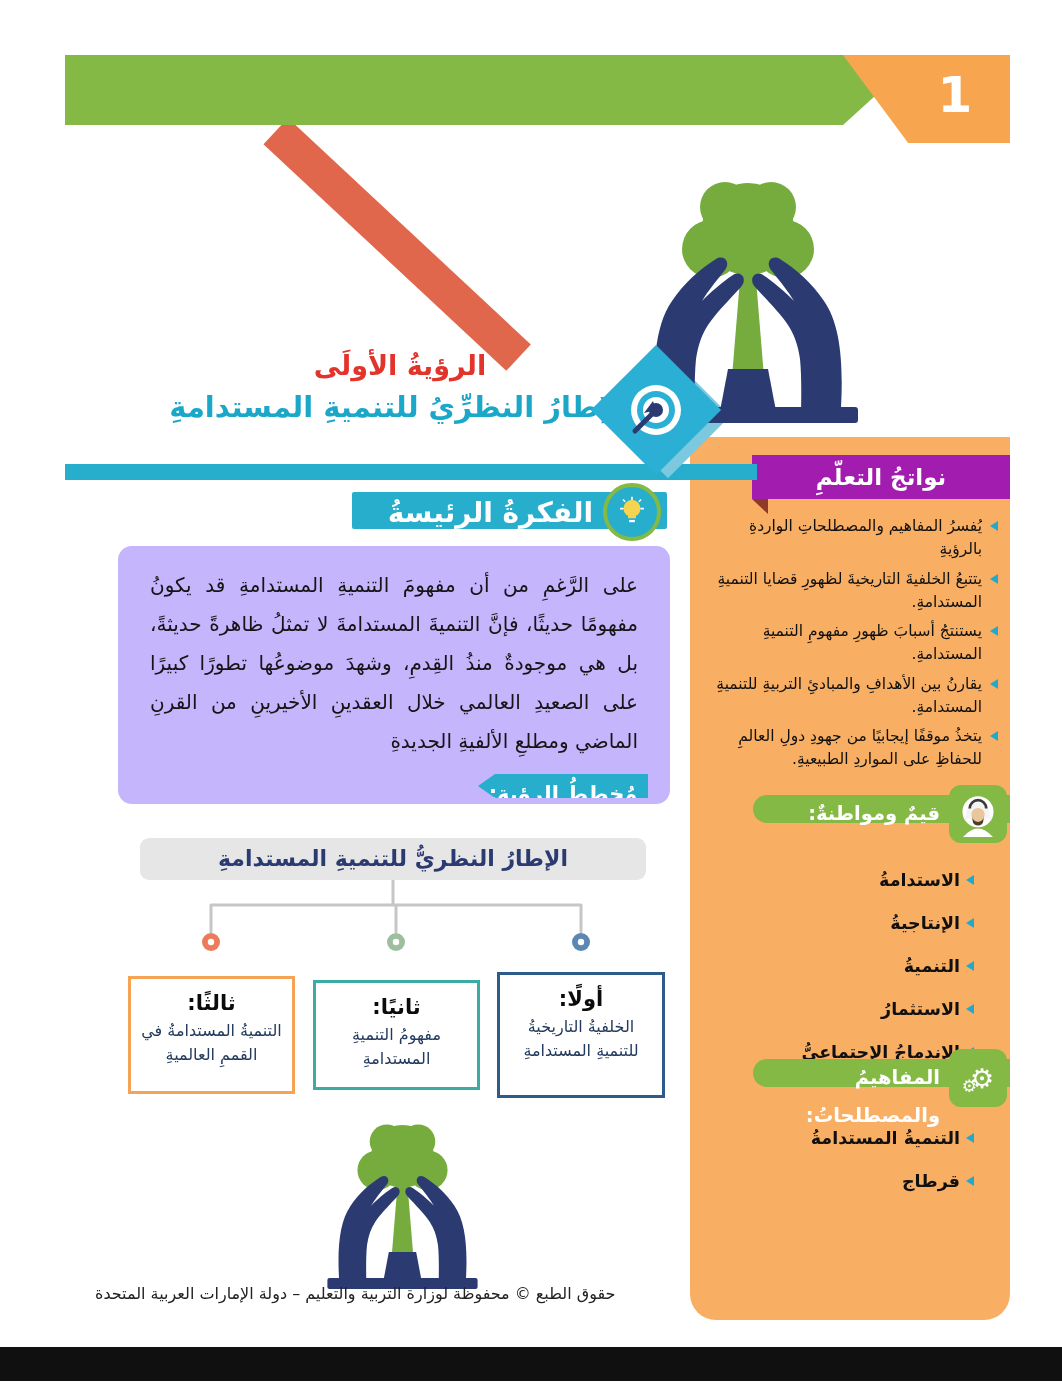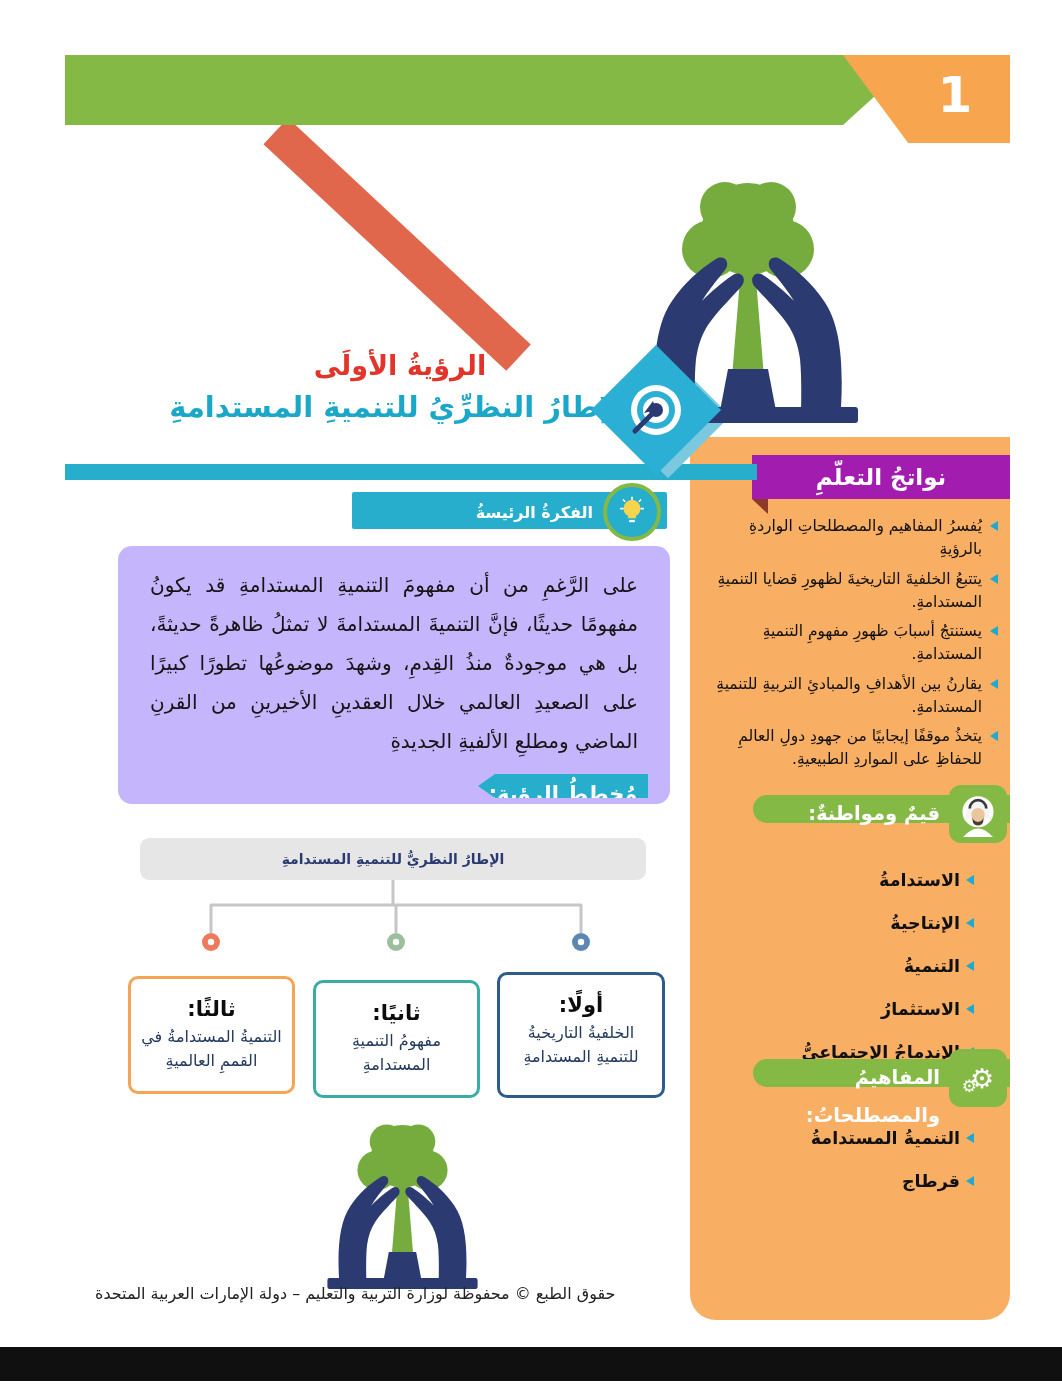--- a/index.html
+++ b/index.html
@@ -26,39 +26,39 @@
                 font-size:29px;font-weight:bold;color:#1BA8C8;z-index:2;}
   .teal-bar{position:absolute;left:65px;top:464px;width:692px;height:16px;background:#27AECD;z-index:2;}
   .diamond-shadow{position:absolute;left:624px;top:372px;width:88px;height:88px;background:#7CC8DE;
                   transform:rotate(45deg);z-index:2;}
   .target-diamond{position:absolute;left:610px;top:364px;width:92px;height:92px;background:#2BAFD4;
                   transform:rotate(45deg);z-index:3;}
   .target-icon{position:absolute;left:626px;top:380px;width:60px;height:60px;z-index:4;}
 
   
   .main-idea-banner{position:absolute;left:352px;top:492px;width:315px;height:37px;background:#27AECD;
-                    color:#fff;font-weight:bold;font-size:16px;line-height:41px;text-align:right;
+                    color:#fff;font-weight:bold;font-size:28px;line-height:41px;text-align:right;
                     box-sizing:border-box;padding-right:74px;border-radius:2px;z-index:2;}
   .bulb-icon{position:absolute;left:603px;top:483px;width:58px;height:58px;border-radius:50%;
              background:#27AECD;border:4px solid #85B945;box-sizing:border-box;z-index:3;
              display:flex;align-items:center;justify-content:center;}
   .main-idea-box{position:absolute;left:118px;top:546px;width:552px;height:258px;background:#c4b5fd;
                  border-radius:14px;box-sizing:border-box;padding:20px 32px;font-size:20px;
                  line-height:1.95;text-align:justify;color:#151515;z-index:2;}
 
   
   .map-banner{position:absolute;left:478px;top:774px;width:170px;height:24px;background:#27AECD;
               clip-path:polygon(0 50%,10% 0,100% 0,100% 100%,10% 100%);color:#fff;font-weight:bold;
               font-size:21px;line-height:40px;text-align:center;z-index:2;}
   .root-box{position:absolute;left:140px;top:838px;width:506px;height:42px;line-height:42px;
             background:#E6E6E6;border-radius:9px;text-align:center;color:#2B3B72;font-weight:bold;
-            font-size:14px;z-index:2;}
+            font-size:22px;z-index:2;}
   .connectors{position:absolute;left:100px;top:878px;width:600px;height:85px;z-index:1;}
-  .node-box{position:absolute;background:#fff;border:3px solid #0c4a6e;border-radius:10px;
-            box-sizing:border-box;text-align:center;padding:18px 8px;z-index:2;}
+  .node-box{position:absolute;background:#fff;border:3px solid #0c4a6e;border-radius:0;
+            box-sizing:border-box;text-align:center;padding:12px 8px;z-index:2;}
   .node-order{font-weight:bold;font-size:21px;color:#0c0c0c;margin-bottom:4px;}
   .node-text{font-size:16px;color:#233a5e;line-height:1.5;}
   .node-first{left:497px;top:972px;width:168px;min-height:126px;}
   .node-second{left:313px;top:980px;width:167px;min-height:110px;}
   .node-third{left:128px;top:976px;width:167px;min-height:118px;}
 
   
   .panel{position:absolute;left:690px;top:437px;width:320px;height:883px;background:#F8AF63;
          border-radius:0 0 26px 26px;z-index:1;}
   .outcomes-header{position:absolute;top:18px;right:0;width:258px;height:44px;background:#a21caf;

